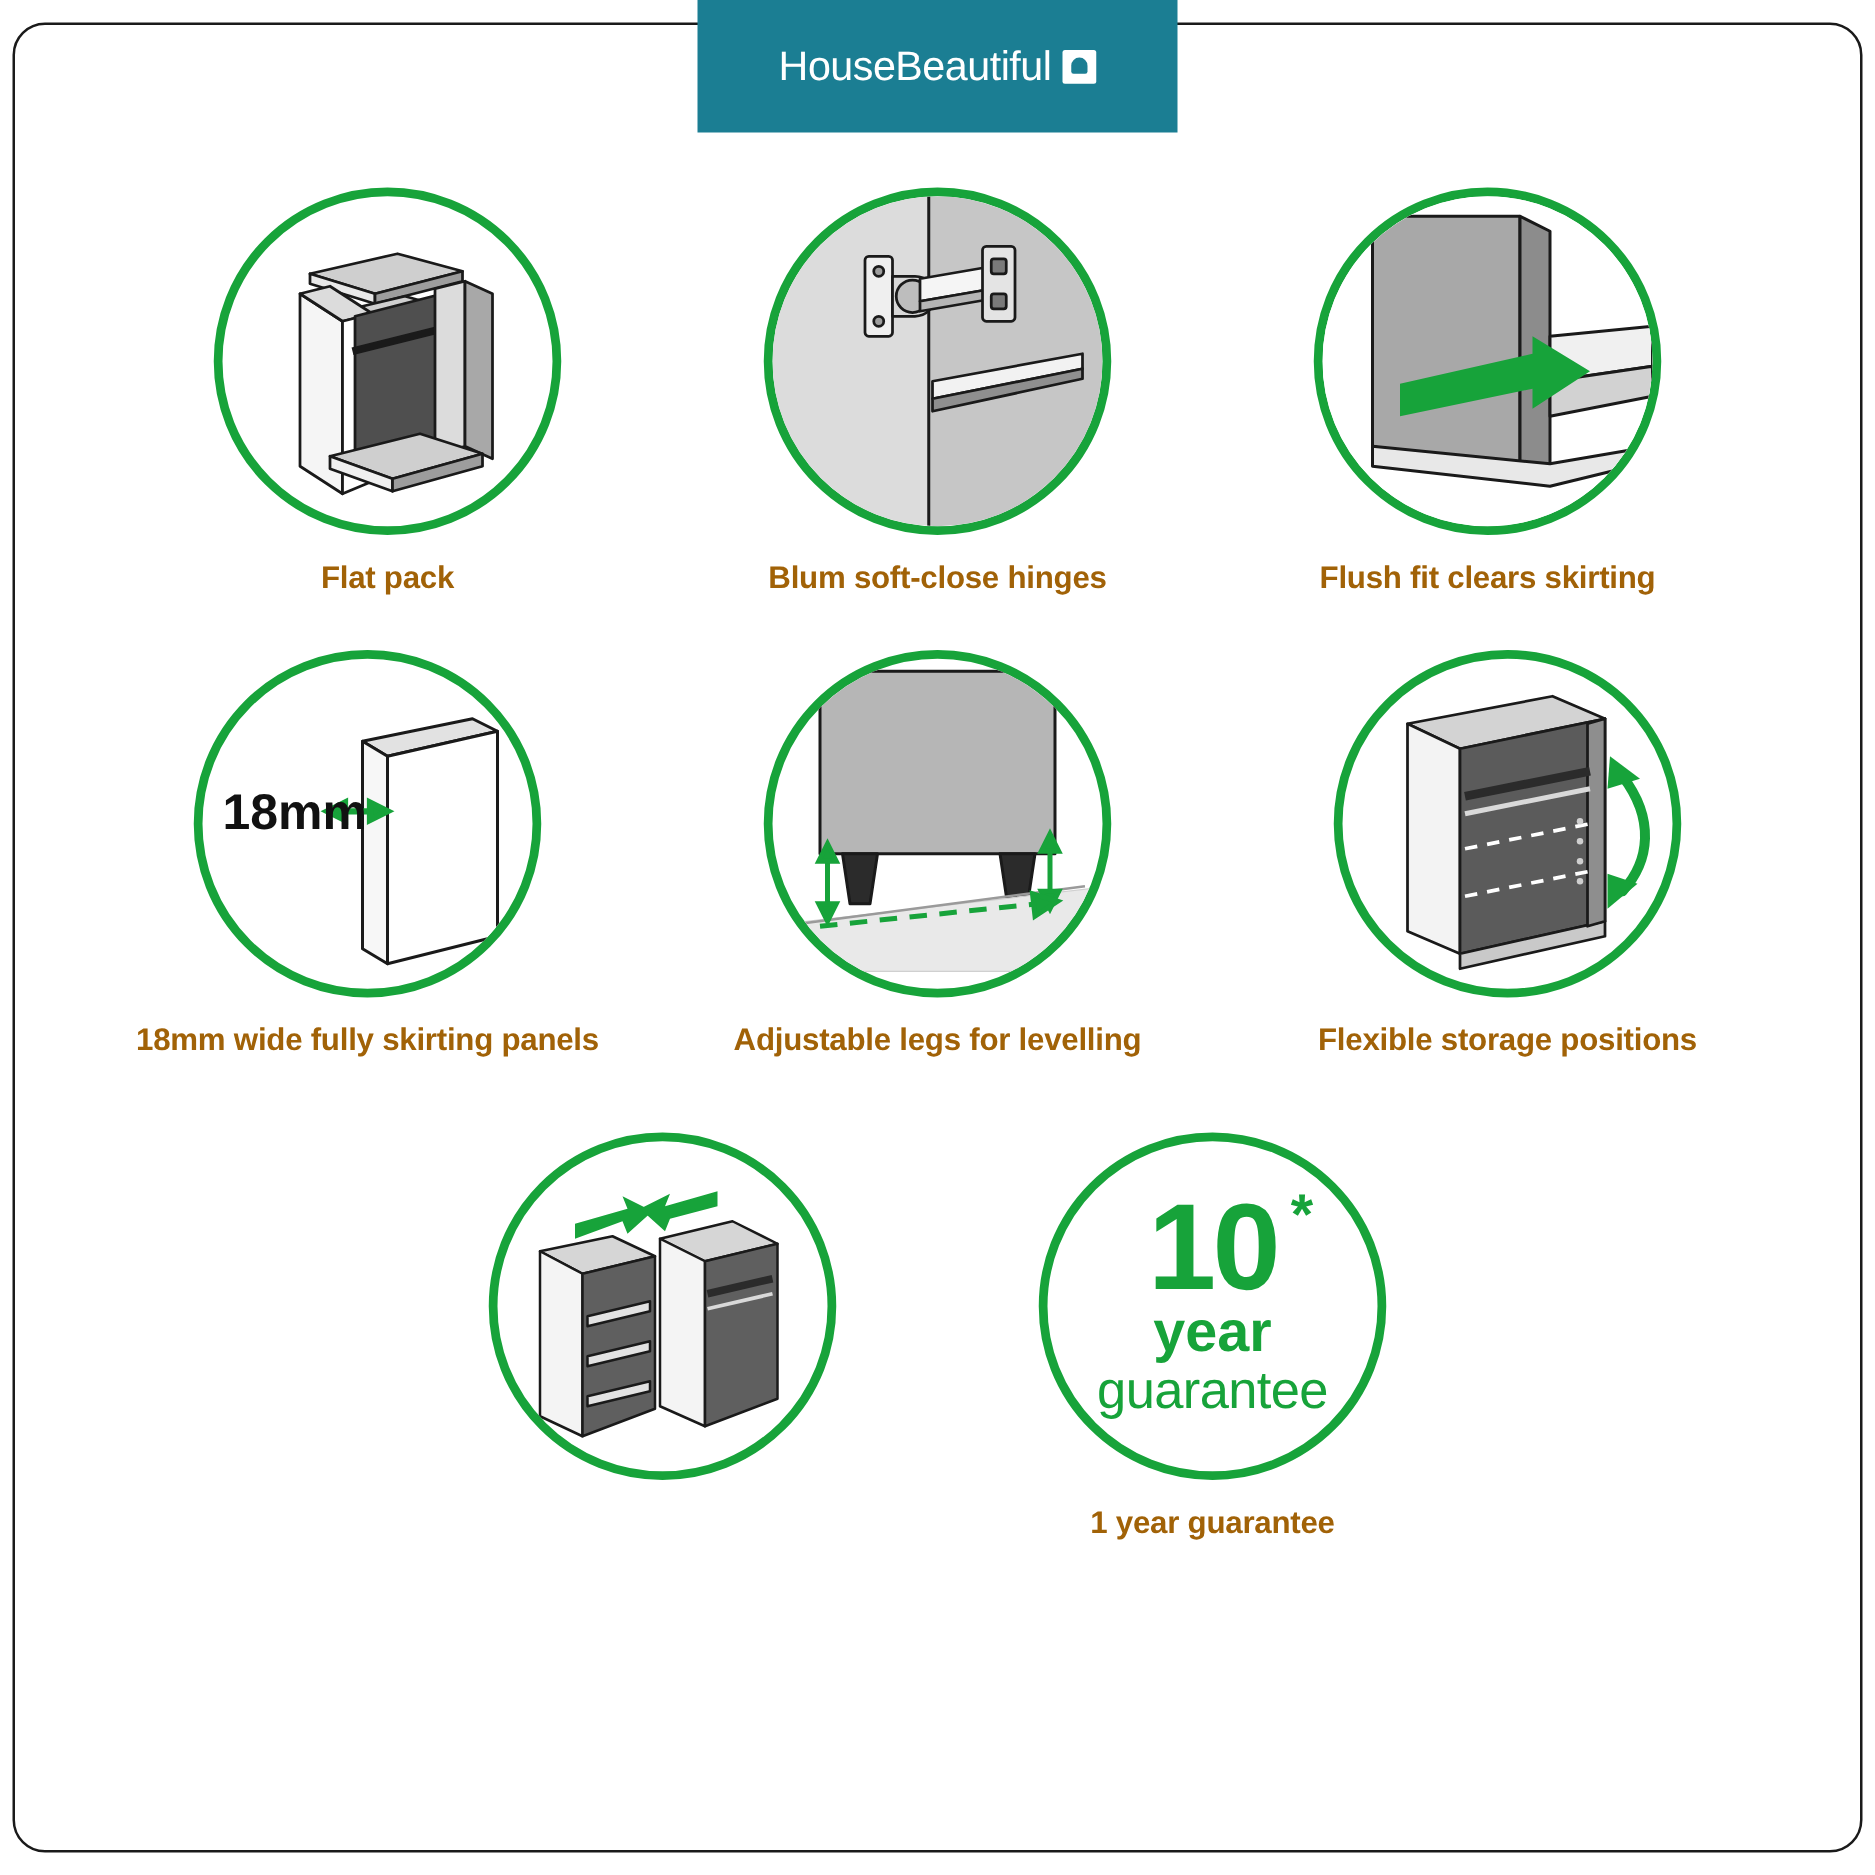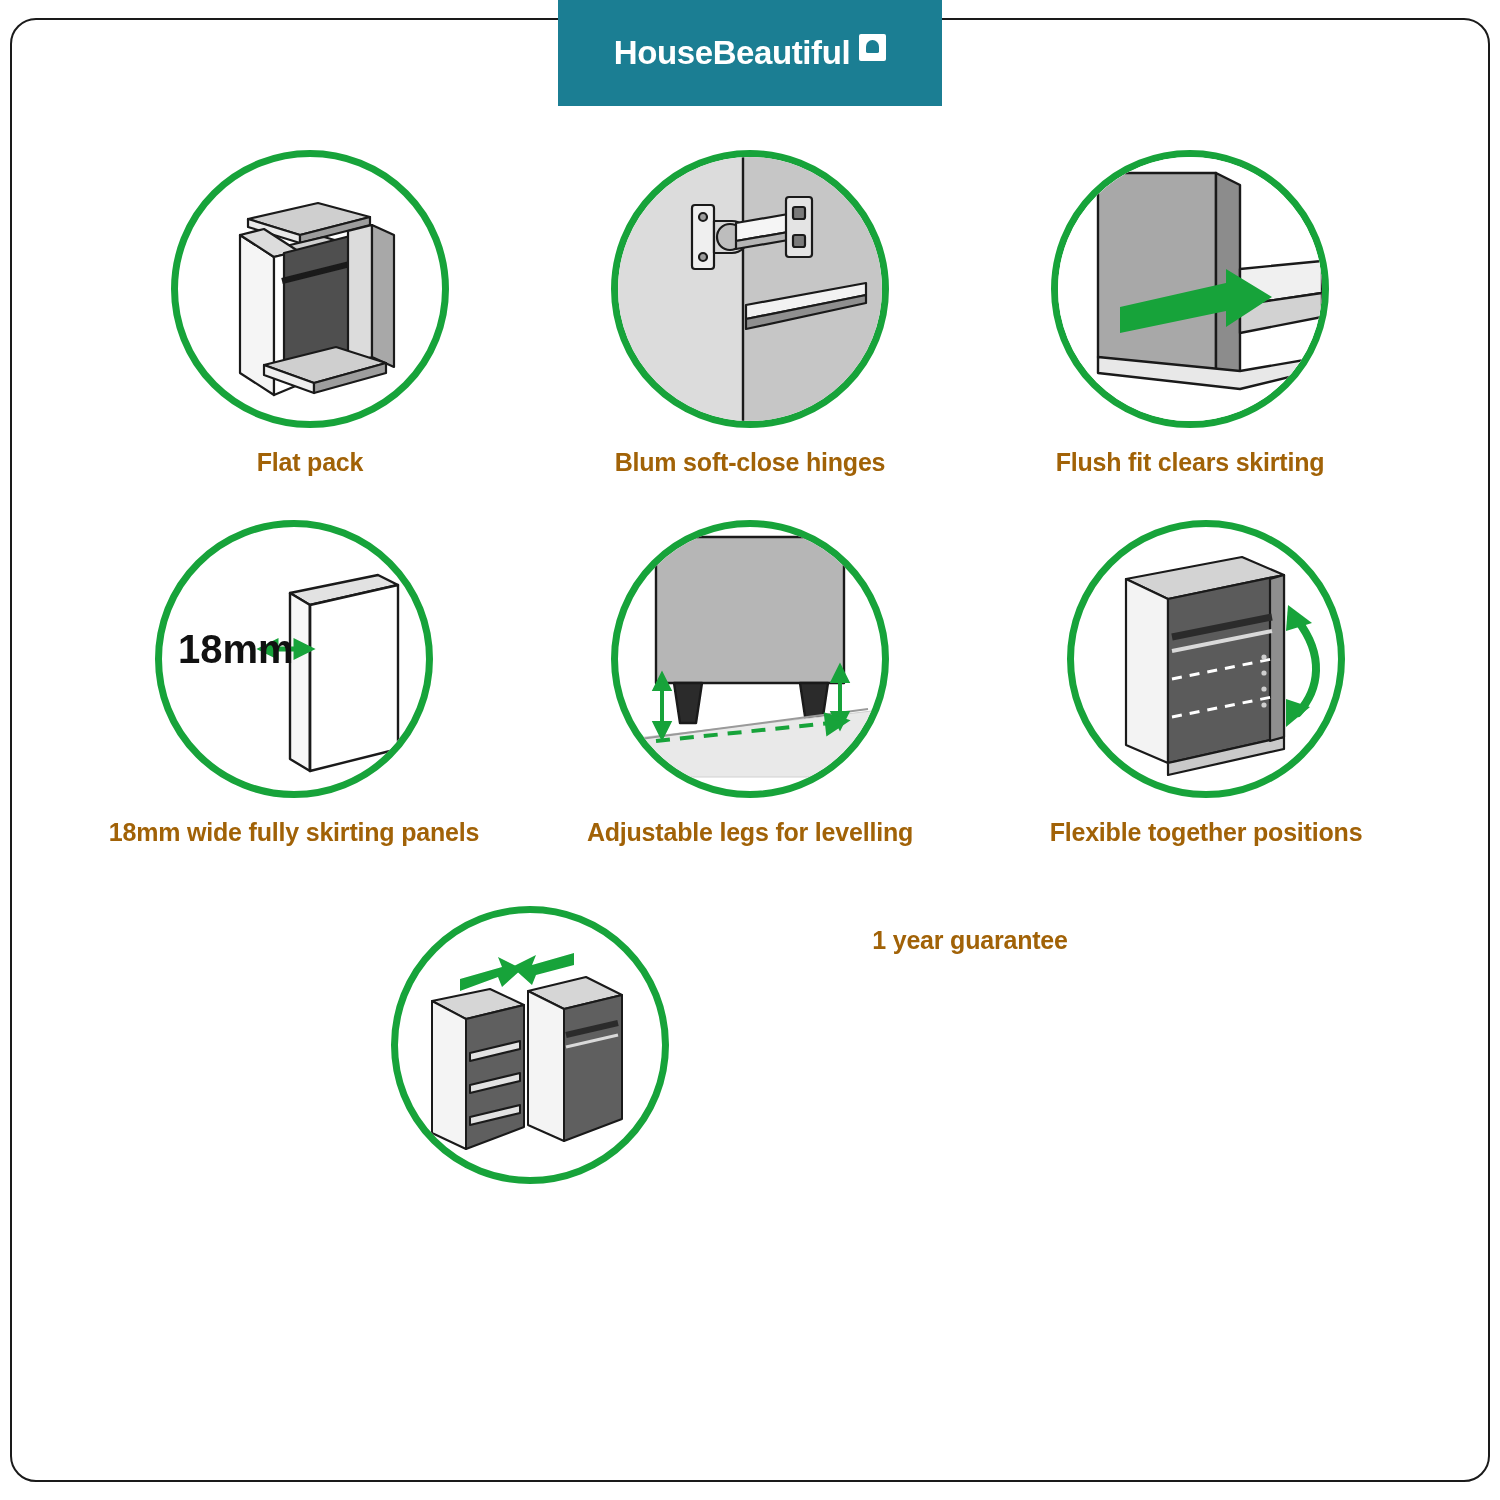--- a/index.html
+++ b/index.html
@@ -39,25 +39,25 @@
     height: 106px;
     background: #1b7e93;
     display: flex;
     align-items: center;
     justify-content: center;
     z-index: 5;
   }
   .brand-text {
     color: #ffffff;
     font-size: 33px;
-    font-weight: bold;
+    font-weight: normal;
     letter-spacing: -0.4px;
     white-space: nowrap;
     display: flex;
-    align-items: flex-start;
+    align-items: center;
     gap: 9px;
   }
   .brand-mark {
     display: inline-block;
     width: 27px;
     height: 27px;
     background: #ffffff;
     position: relative;
     border-radius: 2px;
   }
@@ -351,21 +351,21 @@
                 <circle cx="190" cy="178" r="2.6"></circle>
             </g>
 
             <g fill="none" stroke="#17a33a" stroke-width="8" stroke-linecap="round">
               <path d="M224 94 C250 128 246 162 224 186"></path>
             </g>
             <polygon points="214,78 238,96 212,104" fill="#17a33a"></polygon>
             <polygon points="212,200 236,180 212,172" fill="#17a33a"></polygon>
           </svg>
         </div>
-        <div class="caption">Flexible together positions</div>
+        <div class="caption">Flexible storage positions</div>
       </div>
 
     </div>
 
     <div class="row row-3">
 
       <div class="cell">
         <div class="circle">
           <svg width="264" height="264" viewBox="0 0 264 264">
             <g stroke="#1a1a1a" stroke-width="2" stroke-linejoin="round">
@@ -390,19 +390,27 @@
 
             <g fill="#17a33a">
               <polygon points="62,66 104,54 100,44 124,56 104,74 100,64 62,78"></polygon>
               <polygon points="176,40 134,52 138,42 114,54 134,72 138,62 176,52"></polygon>
             </g>
           </svg>
         </div>
       </div>
 
       <div class="cell">
+        <div class="guarantee">
+          <div class="g-ten">
+            <span>10</span>
+            <span class="g-star">*</span>
+          </div>
+          <div class="g-year">year</div>
+          <div class="g-guarantee">guarantee</div>
+        </div>
         <div class="caption">1 year guarantee</div>
       </div>
 
     </div>
 
   </div>
 </div>
 
 </body></html>

